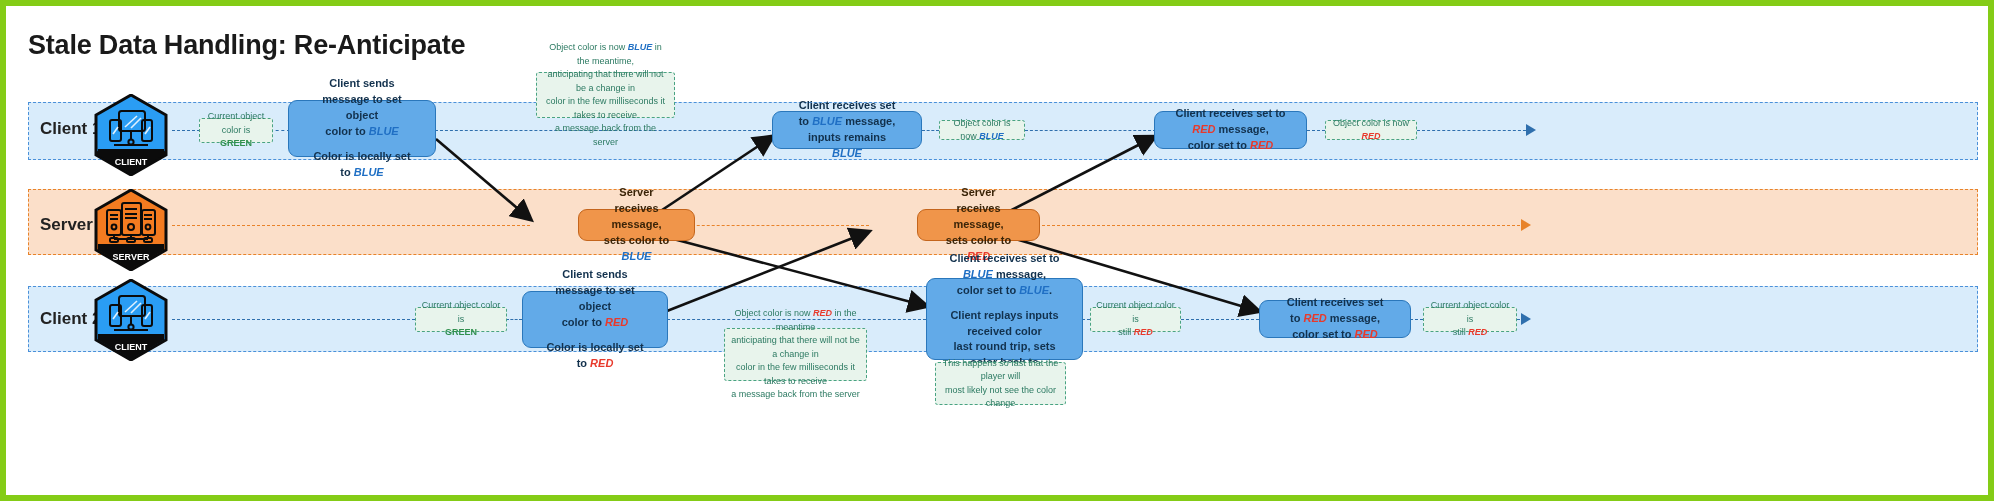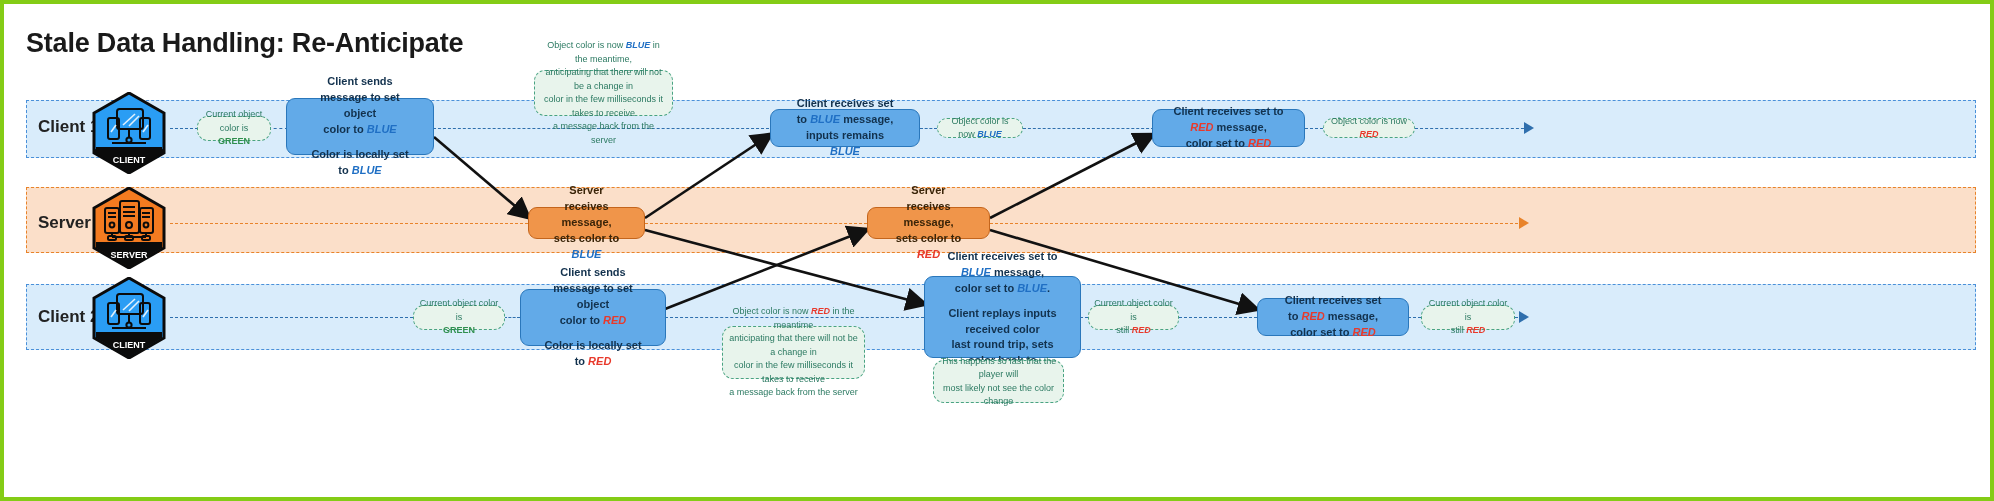--- a/index.html
+++ b/index.html
@@ -4,21 +4,21 @@
 <style>
   * { box-sizing: border-box; }
   html, body { margin:0; padding:0; }
   body {
     width:1994px; height:501px;
     background:#ffffff;
     font-family:"Liberation Sans", sans-serif;
     overflow:hidden;
     position:relative;
   }
-  #page { position:absolute; inset:0; border:4px solid #84cc16; }
+  #page { position:absolute; inset:0; border:6px solid #84cc16; }
 
   .title {
     position:absolute; left:22px; top:24px;
     font-size:27px; font-weight:bold; color:#1a1a1a;
     letter-spacing:-0.2px;
   }
 
   
   .lane { position:absolute; left:22px; width:1950px; }
   .lane-client { background:#d9ecfb; border:1.5px dashed #4a90d9; }
@@ -56,32 +56,32 @@
   .box {
     position:absolute;
     display:flex; align-items:center; justify-content:center;
     text-align:center;
     font-size:11px; font-weight:bold; line-height:1.45;
     color:#15314d;
     border-radius:9px;
     padding:5px 20px;
   }
   .box-blue   { background:#62aae8; border:1.6px solid #2a77bb; color:#12314d; }
-  .box-orange { background:#f0954a; border:1.6px solid #c4651c; color:#3a2408; }
+  .box-orange { background:#f0954a; border:1.6px solid #c4651c; color:#3a2408;margin-left:48px; }
 
   
   .note {
     position:absolute;
     display:flex; align-items:center; justify-content:flex-start;
     text-align:center;
     font-size:9px; line-height:1.5;
     color:#2c7a62;
     background:#e8f4ec;
     border:1.3px dashed #49a382;
-    border-radius:11px;
+    border-radius:3px;
     padding:3px 5px;
   }
 
   .kw-blue  { color:#1f6fc4; font-style:italic; font-weight:bold; }
   .kw-red   { color:#e8392b; font-style:italic; font-weight:bold; }
   .kw-green { color:#2f8f4e; font-weight:bold; }
 
   .note .kw-blue, .note .kw-red, .note .kw-green { font-weight:bold; }
 
   

